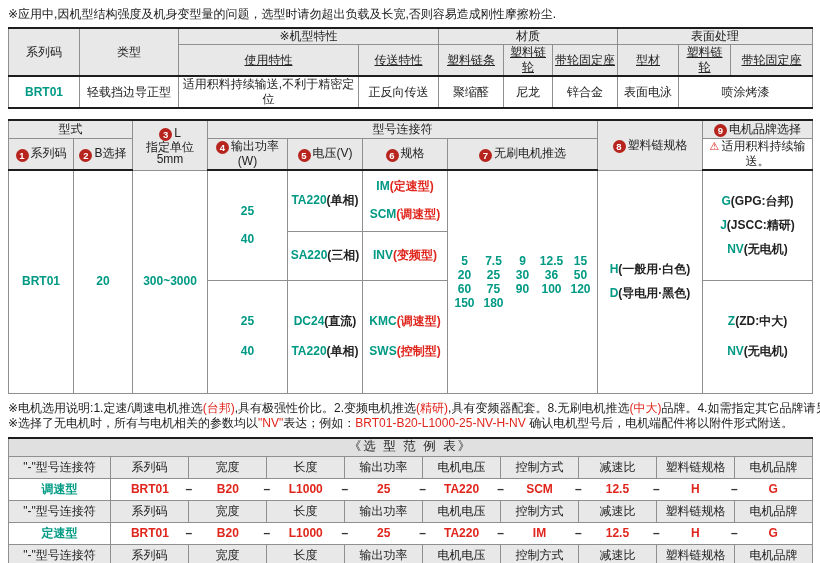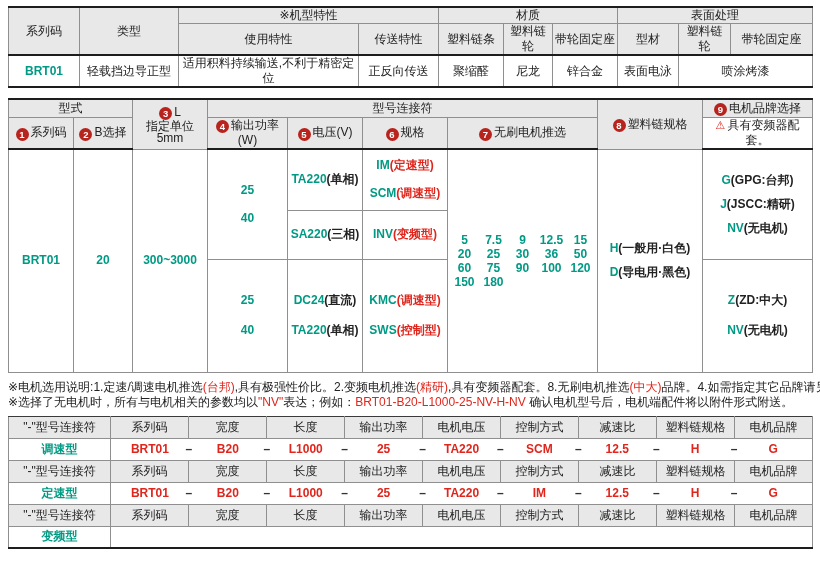--- a/index.html
+++ b/index.html
@@ -29,21 +29,21 @@
   .g{color:var(--green);font-weight:bold;}
   .c-g{color:var(--green);font-weight:bold;}
   .c-r{color:var(--red);font-weight:bold;}
   .c-k{color:var(--ink);font-weight:bold;}
   .notes .c-k{font-weight:normal;}
   .notes .c-r{font-weight:normal;}
 
   
   .tbl-overview{margin-bottom:6px;}
   .tbl-overview tr.r1{height:16px;}
-  .tbl-overview tr.r2{height:16px;}
+  .tbl-overview tr.r2{height:16px;text-decoration:underline;}
   .tbl-overview tr.r3{height:31px;}
 
   
   .tbl-main{margin-bottom:7px;margin-top:10px;}
   .tbl-main tr.h1{height:18px;}
   .tbl-main tr.h2{height:22px;}
   .tbl-main tr.ra{height:61px;}
   .tbl-main tr.rb{height:49px;}
   .tbl-main tr.rc{height:113px;}
   .badge{
@@ -76,20 +76,21 @@
   .exv{display:flex;width:100%;align-items:center;}
   .exv .val{flex:1 1 0;text-align:center;color:var(--red);font-weight:bold;}
   .exv .dash{flex:0 0 0;width:0;display:inline-flex;justify-content:center;overflow:visible;color:#333;font-weight:bold;font-style:normal;}
   .ex-label{color:var(--green);font-weight:bold;}
 </style>
 </head>
 <body>
 
 <div class="page">
 
+  <div class="warning-line">※应用中,因机型结构强度及机身变型量的问题，选型时请勿超出负载及长宽,否则容易造成刚性摩擦粉尘.</div>
 
   <table class="tbl-overview">
     <colgroup>
       <col style="width:71px">
         <col style="width:99px">
         <col style="width:180px">
         <col style="width:80px">
       <col style="width:65px">
         <col style="width:49px">
         <col style="width:65px">
@@ -156,21 +157,21 @@
         <span class="badge">9</span><span>电机品牌选择</span>
       </td>
     </tr>
     <tr class="h2">
       <td class="hd bb2"><span class="badge">1</span><span>系列码</span></td>
       <td class="hd bb2"><span class="badge">2</span><span>B选择</span></td>
       <td class="hd bb2"><span class="badge">4</span><span>输出功率(W)</span></td>
       <td class="hd bb2"><span class="badge">5</span><span>电压(V)</span></td>
       <td class="hd bb2"><span class="badge">6</span><span>规格</span></td>
       <td class="hd bb2"><span class="badge">7</span><span>无刷电机推选</span></td>
-      <td class="bb2"><span class="warn-icon">⚠</span><span>具有变频器配套。</span></td>
+      <td class="bb2"><span class="warn-icon">⚠</span><span>适用积料持续输送。</span></td>
     </tr>
     <tr class="ra">
       <td class="g" rowspan="3">BRT01</td>
       <td class="g" rowspan="3">20</td>
       <td class="g" rowspan="3">300~3000</td>
       <td class="g gap12" rowspan="2">
         <div>25</div>
         <div>40</div>
       </td>
       <td><span class="c-g">TA220</span><span class="c-k">(单相)</span></td>
@@ -246,20 +247,23 @@
         <col style="width:78px">
         <col style="width:78px">
         <col style="width:78px">
       <col style="width:78px">
         <col style="width:78px">
         <col style="width:78px">
         <col style="width:78px">
         <col style="width:78px">
     </colgroup>
     <tbody>
+        <tr class="title-row">
+      <td class="title-cell bt2" colspan="10">《选 型 范 例 表》</td>
+    </tr>
     <tr class="hrow">
       <td>"-"型号连接符</td>
       <td>系列码</td>
       <td>宽度</td>
       <td>长度</td>
       <td>输出功率</td>
       <td>电机电压</td>
       <td>控制方式</td>
       <td>减速比</td>
       <td>塑料链规格</td>

